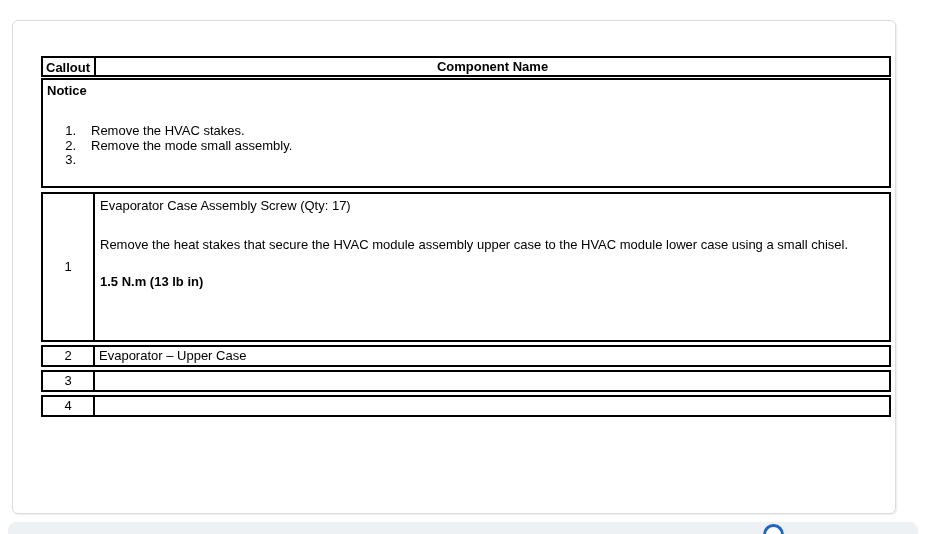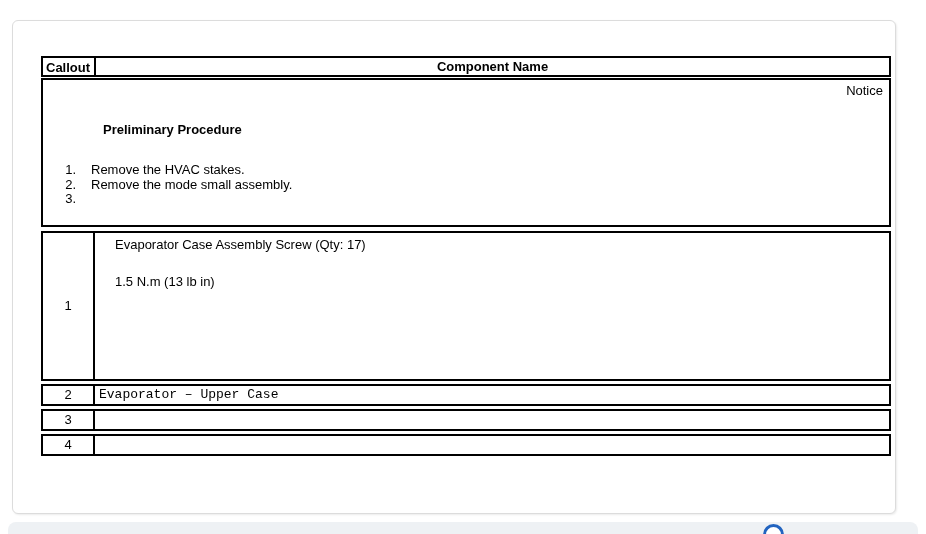--- a/index.html
+++ b/index.html
@@ -56,54 +56,53 @@
     align-items: center;
     justify-content: center;
     border-radius: 8px;
   }
   .t-notice {
     margin-top: 1px;
     display: block;
     padding: 3px 6px 18px 4px;
   }
   .t-notice p { margin: 0; }
-  .notice-title { font-weight: normal; text-align: right; }
+  .notice-title { font-weight: bold; }
   .refer-line { margin-top: 20px !important; }
   .spec-line { margin-top: 26px !important; }
   .spec-label { font-weight: bold; }
   .prelim-line { margin-top: 24px !important; margin-left: 56px !important; font-weight: bold; }
   .steps { margin-top: 26px; }
   .step { display: flex; line-height: 14.5px; }
   .step-num { width: 44px; text-align: right; padding-right: 15px; box-sizing: border-box; flex: none; }
   .row-tall { margin-top: 4px; height: 150px; }
   .row-short { margin-top: 3px; height: 22px; }
   .callout-col {
     width: 52px;
     border-right: 2px solid #000000;
     box-sizing: border-box;
     flex: none;
     display: flex;
     align-items: center;
     justify-content: center;
   }
   .content-col {
     flex: 1;
-    padding: 4px 6px 2px 20px;
+    padding: 4px 6px 2px 5px;
     box-sizing: border-box;
     overflow: hidden;
   }
   .content-col p { margin: 0; }
   .tip-label { margin-top: 18px !important; font-weight: bold; }
   .tip-text { margin-top: 24px !important; line-height: 15.5px; }
-  .torque-line { margin-top: 22px !important; font-weight: normal; }
+  .torque-line { margin-top: 22px !important; font-weight: bold; }
   .row-short .content-col {
     display: flex;
     align-items: center;
     padding: 0 8px 0 4px;
-    font-family: Liberation Mono, monospace;
   }
   .bottom-strip {
     position: absolute;
     left: 8px;
     top: 522px;
     width: 910px;
     height: 14px;
     background: #eef1f4;
     border-radius: 8px 8px 0 0;
   }
@@ -126,40 +125,40 @@
 <div class="panel">
   <div class="spec-table">
 
     <div class="t-box t-header">
       <div class="callout-cell">Callout</div>
       <div class="name-cell">Component Name</div>
     </div>
 
     <div class="t-box t-notice">
       <p class="notice-title">Notice</p>
-      <p class="prelim-line">Preliminary Procedure</p>
       <div class="steps">
         <div class="step">
           <span class="step-num">1.</span>
           <span>Remove the HVAC stakes.</span>
         </div>
         <div class="step">
           <span class="step-num">2.</span>
           <span>Remove the mode small assembly.</span>
         </div>
         <div class="step">
           <span class="step-num">3.</span>
         </div>
       </div>
     </div>
 
     <div class="t-box row-tall">
       <div class="callout-col">1</div>
       <div class="content-col">
         <p>Evaporator Case Assembly Screw (Qty: 17)</p>
+        <p class="tip-text">Remove the heat stakes that secure the HVAC module assembly upper case to the HVAC module lower case using a small chisel.</p>
         <p class="torque-line">1.5 N.m (13 lb in)</p>
       </div>
     </div>
 
     <div class="t-box row-short">
       <div class="callout-col">2</div>
       <div class="content-col">Evaporator – Upper Case</div>
     </div>
 
     <div class="t-box row-short">

